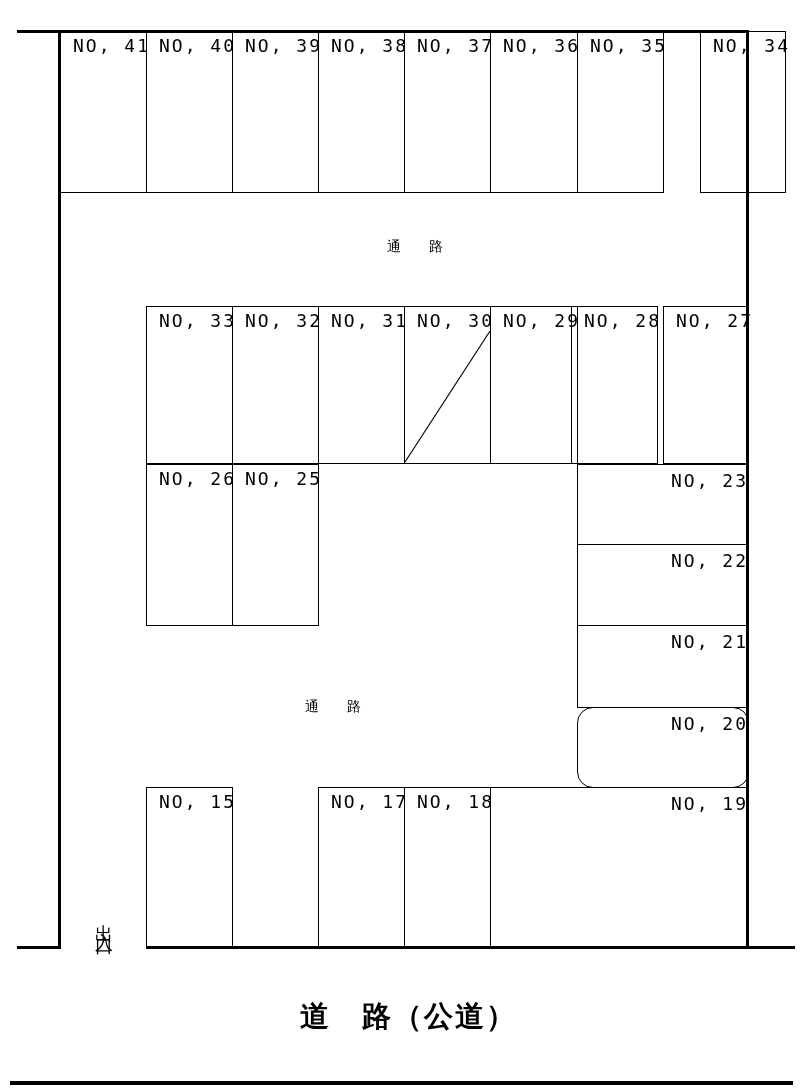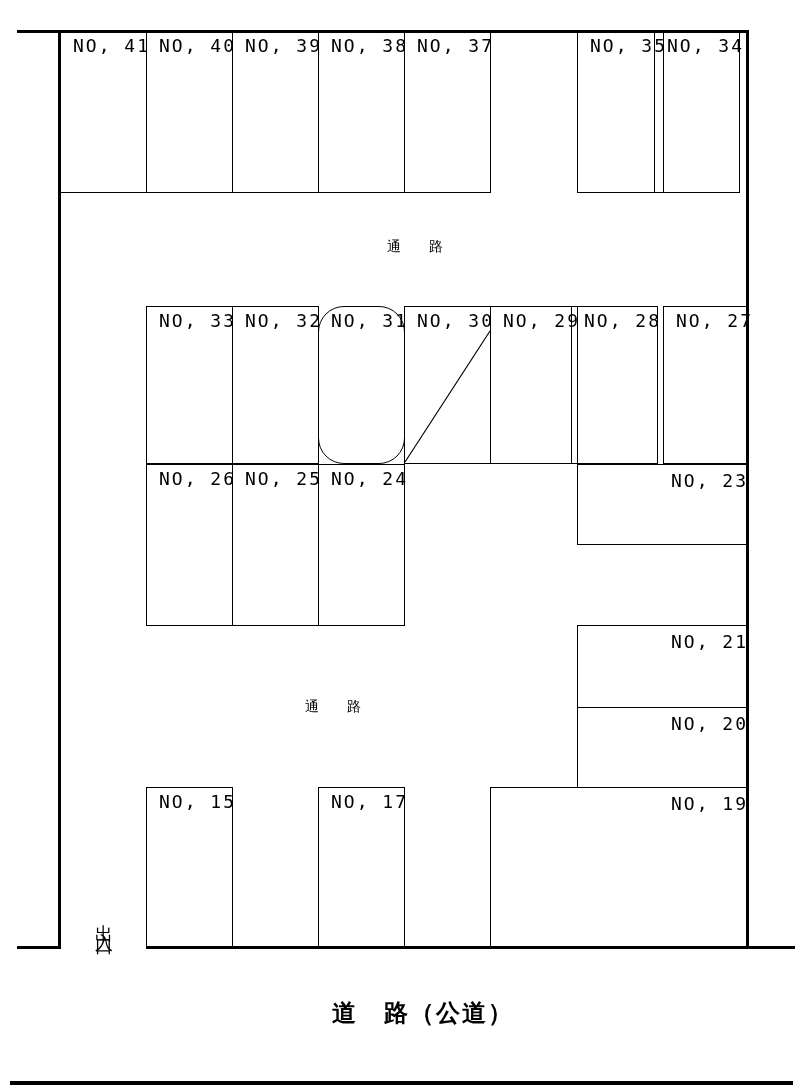--- a/index.html
+++ b/index.html
@@ -7,21 +7,21 @@
           font-family:"DejaVu Sans",sans-serif;color:#000;}
   .hline,.vline{position:absolute;background:#000;}
   .cell{position:absolute;border:1px solid #000;box-sizing:border-box;background:transparent;}
   .cell .lbl{display:block;padding:3px 0 0 12px;
              font-family:"DejaVu Sans Mono",monospace;font-size:18px;letter-spacing:2px;
              color:#000;white-space:pre;}
   .cell.center .lbl{text-align:right;padding-left:0;padding-top:5px;}
   .jp{position:absolute;font-family:"DejaVu Sans",sans-serif;color:#000;white-space:pre;}
   .aisle{font-size:14px;}
   .entrance{font-size:18px;writing-mode:vertical-rl;text-orientation:upright;letter-spacing:8px;}
-  .road{font-size:24px;font-weight:bold;letter-spacing:2px;margin-left:32px;}
+  .road{font-size:29px;font-weight:bold;letter-spacing:2px;}
   .diag{position:absolute;left:0;top:0;pointer-events:none;}
 </style>
 </head>
 <body>
 
 <div id="canvas">
 
   <div class="hline" style="left:17px;top:30px;width:732px;height:3px;"></div>
   <div class="vline" style="left:58px;top:30px;width:3px;height:919px;"></div>
   <div class="vline" style="left:746px;top:30px;width:3px;height:919px;"></div>
@@ -36,36 +36,39 @@
     </div>
   <div class="cell" style="left:232px;top:31px;width:87px;height:162px;">
       <span class="lbl">NO, 39</span>
     </div>
   <div class="cell" style="left:318px;top:31px;width:87px;height:162px;">
       <span class="lbl">NO, 38</span>
     </div>
   <div class="cell" style="left:404px;top:31px;width:87px;height:162px;">
       <span class="lbl">NO, 37</span>
     </div>
+  <div class="cell" style="left:490px;top:31px;width:88px;height:162px;">
+      <span class="lbl">NO, 36</span>
+    </div>
   <div class="cell" style="left:577px;top:31px;width:87px;height:162px;">
       <span class="lbl">NO, 35</span>
     </div>
-  <div class="cell" style="left:654px;top:31px;width:86px;height:162px;">
+  <div class="cell" style="left:700px;top:31px;width:86px;height:162px;">
       <span class="lbl">NO, 34</span>
     </div>
 
   <div class="jp aisle" style="left:387px;top:238px;">通　　路</div>
 
   <div class="cell" style="left:146px;top:306px;width:87px;height:158px;">
       <span class="lbl">NO, 33</span>
     </div>
   <div class="cell" style="left:232px;top:306px;width:87px;height:158px;text-align:center;">
       <span class="lbl">NO, 32</span>
     </div>
-  <div class="cell" style="left:318px;top:306px;width:87px;height:158px;border-radius:26px;">
+  <div class="cell" style="left:318px;top:306px;width:87px;height:158px;">
       <span class="lbl">NO, 31</span>
     </div>
   <div class="cell" style="left:404px;top:306px;width:87px;height:158px;">
     <span class="lbl">NO, 30</span>
     <svg class="diag" width="85" height="156" viewBox="0 0 85 156">
       <line x1="0" y1="155" x2="85" y2="24" stroke="#000" stroke-width="1.2"></line>
     </svg>
   </div>
   <div class="cell" style="left:490px;top:306px;width:88px;height:158px;">
       <span class="lbl">NO, 29</span>
@@ -76,41 +79,44 @@
   <div class="cell" style="left:663px;top:306px;width:86px;height:158px;text-align:center;">
       <span class="lbl">NO, 27</span>
     </div>
 
   <div class="cell" style="left:146px;top:464px;width:87px;height:162px;">
       <span class="lbl">NO, 26</span>
     </div>
   <div class="cell" style="left:232px;top:464px;width:87px;height:162px;">
       <span class="lbl">NO, 25</span>
     </div>
-  <div class="cell" style="left:318px;top:464px;width:87px;height:162px;">
-      <span class="lbl">NO, 24</span>
-    </div>
 
   <div class="cell center" style="left:577px;top:464px;width:172px;height:81px;">
       <span class="lbl">NO, 23</span>
     </div>
+  <div class="cell center" style="left:577px;top:544px;width:172px;height:82px;">
+      <span class="lbl">NO, 22</span>
+    </div>
   <div class="cell center" style="left:577px;top:625px;width:172px;height:83px;">
       <span class="lbl">NO, 21</span>
     </div>
-  <div class="cell center" style="left:577px;top:707px;width:172px;height:81px;">
+  <div class="cell center" style="left:577px;top:707px;width:172px;height:81px;border-radius:16px;">
       <span class="lbl">NO, 20</span>
     </div>
 
   <div class="jp aisle" style="left:305px;top:698px;">通　　路</div>
 
   <div class="cell" style="left:146px;top:787px;width:87px;height:162px;">
       <span class="lbl">NO, 15</span>
     </div>
   <div class="cell" style="left:318px;top:787px;width:87px;height:162px;">
       <span class="lbl">NO, 17</span>
+    </div>
+  <div class="cell" style="left:404px;top:787px;width:87px;height:162px;">
+      <span class="lbl">NO, 18</span>
     </div>
   <div class="cell center" style="left:490px;top:787px;width:259px;height:162px;">
       <span class="lbl">NO, 19</span>
     </div>
 
   <div class="jp entrance" style="left:92px;top:910px;height:90px;">出入口</div>
 
   <div class="jp road" style="left:300px;top:997px;">道　路（公道）</div>
 
   <div class="hline" style="left:10px;top:1081px;width:783px;height:4px;"></div>

